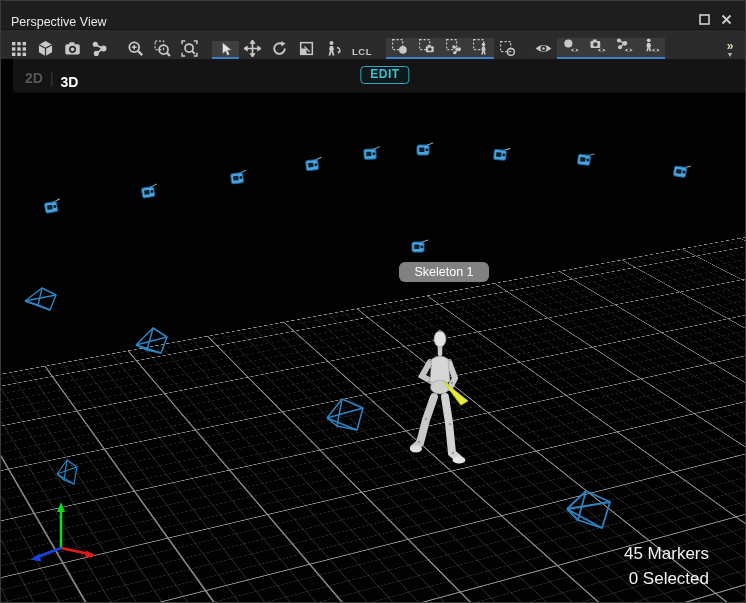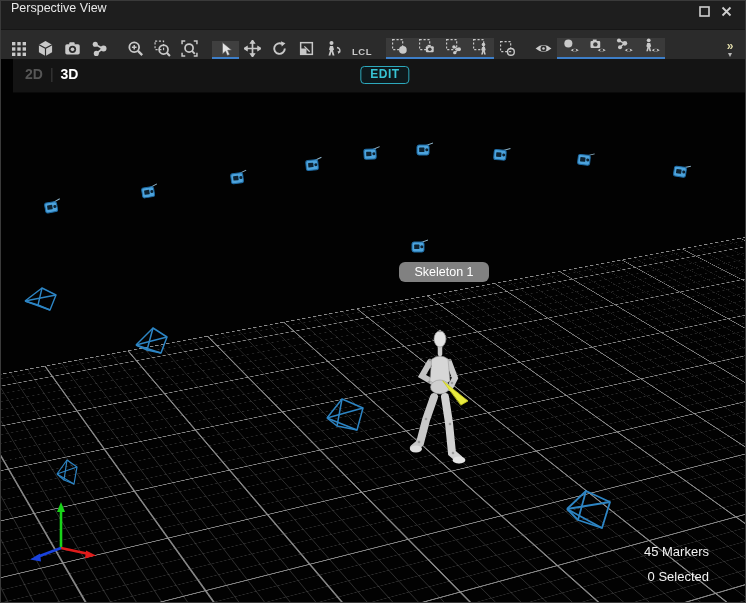--- a/index.html
+++ b/index.html
@@ -1,21 +1,21 @@
 <!DOCTYPE html>
 <html><head>
 <meta charset="utf-8">
 <style>
   html,body{margin:0;padding:0;background:#000;}
   *{box-sizing:border-box;}
   body{font-family:"Liberation Sans", sans-serif;}
   .window{position:relative;width:746px;height:603px;background:#000;border:1px solid #3a3a3a;overflow:hidden;}
 
   
-  .titlebar{height:28px;background:#1e1e1e;display:flex;align-items:flex-start;padding:0 8px 0 10px;}
+  .titlebar{height:28px;background:#1e1e1e;display:flex;align-items:flex-end;padding:0 8px 0 10px;}
   .titlebar .title{color:#e8e8e8;font-size:12.5px;flex:1;}
   .winbtn{width:22px;height:20px;display:flex;align-items:center;justify-content:center;cursor:pointer;}
   .winbtn svg{display:block;}
 
   
   .toolbar{height:30px;background:#2b2b2b;display:flex;align-items:flex-end;padding:0 4px;border-top:1px solid #161616;}
   .tgroup{display:flex;align-items:stretch;border-bottom:2px solid transparent;}
   .tgroup.on{background:#3a3a3a;border-bottom-color:#3d7ec8;}
   .tbtn{width:27px;display:flex;align-items:center;justify-content:center;cursor:pointer;border-bottom:2px solid transparent;color:#c9c9c9;}
   .tbtn.on{background:#3f3f3f;border-bottom-color:#3d7ec8;}
@@ -26,21 +26,21 @@
   .overflow .chev{font-size:12px;font-weight:bold;}
   .overflow .caret{font-size:8px;color:#b9b9b9;margin-top:-1px;}
 
   
   .viewport{position:absolute;left:0;top:58px;width:744px;height:544px;background:#020202;overflow:hidden;}
 
   .topstrip{position:absolute;left:12px;top:0;width:100%;height:34px;background:#141414;border-bottom:1px solid #0a0a0a;z-index:6;}
   .modes{position:absolute;left:12px;top:7px;font-size:14px;font-weight:bold;display:flex;gap:7px;align-items:center;}
   .mode2d{color:#565656;cursor:pointer;}
   .modesep{color:#3a3a3a;font-weight:normal;}
-  .mode3d{color:#ffffff;cursor:pointer;}
+  .mode3d{color:#ffffff;cursor:pointer;margin-top:8px;}
   .editbtn{position:absolute;left:50%;top:7px;transform:translateX(-50%);color:#38c4d4;border:1.5px solid #2da9bd;border-radius:4px;background:rgba(10,30,34,.55);font-size:12px;font-weight:bold;letter-spacing:.5px;padding:0 9px 2px;cursor:pointer;}
 
   
   .floor{position:absolute;left:-1427px;top:-218px;width:3600px;height:1600px;
     transform:perspective(1400px) rotateX(55deg) rotateZ(-26deg);
     background:
       repeating-linear-gradient(0deg,  rgba(150,150,150,.85) 0 2px, transparent 2px 120px),
       repeating-linear-gradient(90deg, rgba(150,150,150,.85) 0 2px, transparent 2px 120px),
       repeating-linear-gradient(0deg,  rgba(80,80,80,.55) 0 1px, transparent 1px 24px),
       repeating-linear-gradient(90deg, rgba(80,80,80,.55) 0 1px, transparent 1px 24px);
@@ -48,21 +48,21 @@
 
   .scene-layer{position:absolute;left:0;top:0;width:746px;height:545px;z-index:3;}
   .cam{position:absolute;width:18px;height:15px;cursor:pointer;}
   .cam svg{display:block;}
 
   .skel-label{position:absolute;left:398px;top:203px;width:90px;height:20px;border-radius:6px;background:rgba(158,158,158,.82);color:#fff;font-size:12.5px;text-align:center;line-height:20px;z-index:5;}
   .skeleton{position:absolute;left:398px;top:226px;z-index:4;cursor:pointer;}
 
   .axis{position:absolute;left:20px;top:437px;z-index:4;}
 
-  .status{position:absolute;right:36px;color:#f2f2f2;font-size:13px;text-align:right;z-index:5;}
+  .status{position:absolute;right:36px;color:#f2f2f2;font-size:17px;text-align:right;z-index:5;}
   .status.markers{top:485px;}
   .status.selected{top:510px;}
 
   .frustums{position:absolute;left:0;top:0;z-index:3;}
 </style>
 </head>
 <body>
 
 <div class="window">
 

